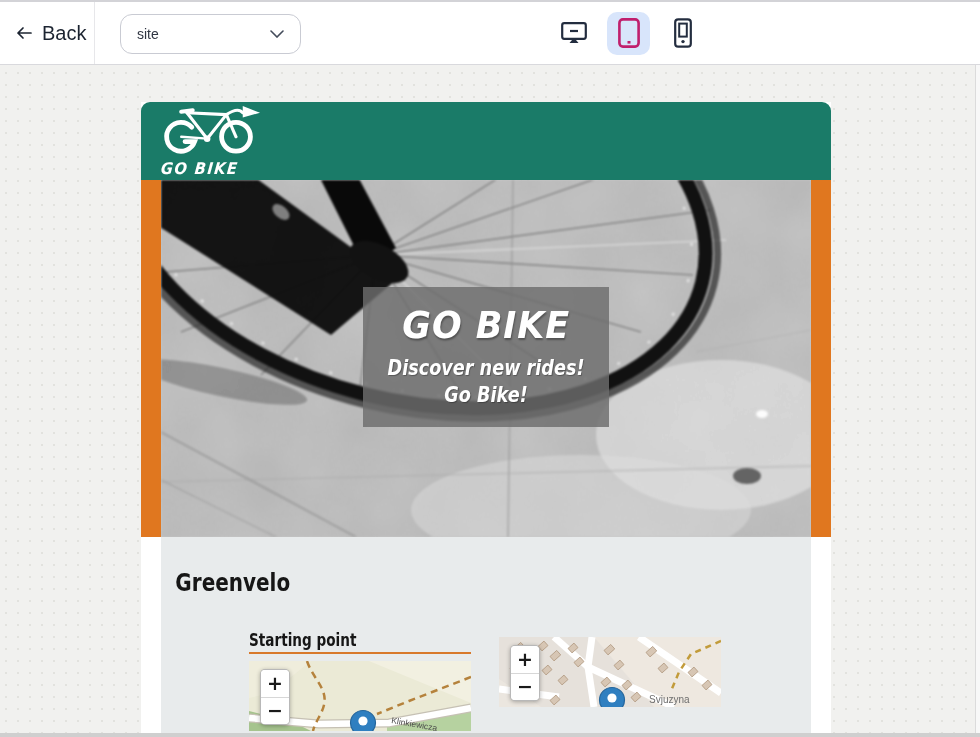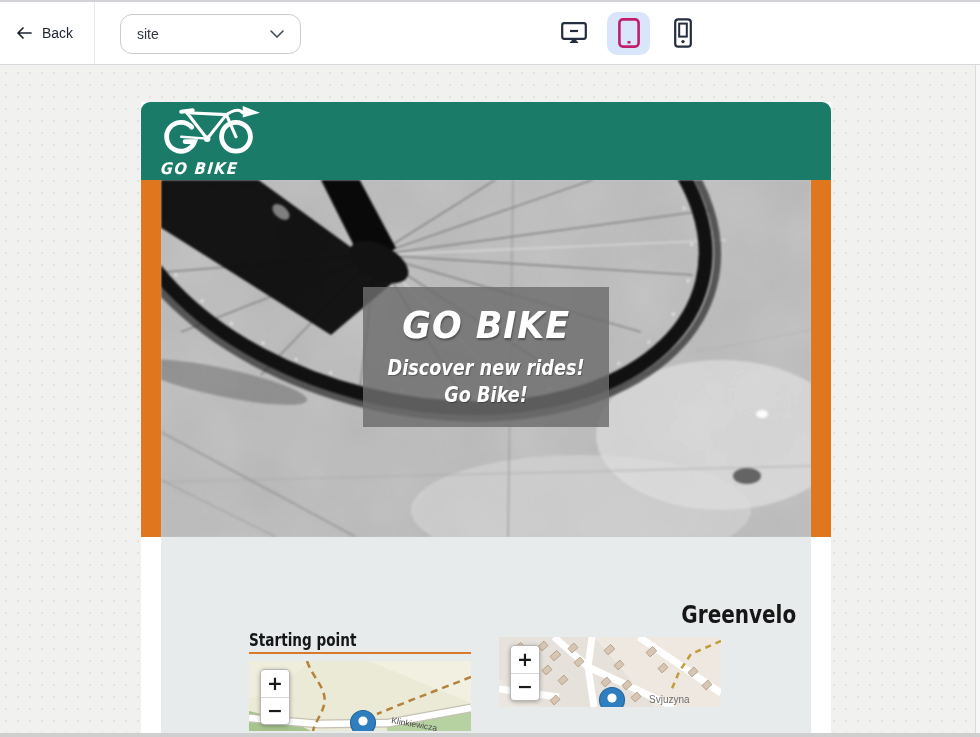--- a/index.html
+++ b/index.html
@@ -3,21 +3,21 @@
 <meta charset="utf-8">
 <style>
   * { margin:0; padding:0; box-sizing:border-box; }
   html,body { width:980px; height:737px; overflow:hidden; }
   body { position:relative; font-family:"Liberation Sans",sans-serif; background:#f1f1ef; }
 
   
   .topbar { position:absolute; left:0; top:0; width:980px; height:65px; background:#fff;
             border-top:2px solid #d3d3d7; border-bottom:1px solid #d9d9dd; z-index:5; }
   .back-btn { position:absolute; left:16px; top:0; height:62px; display:flex; align-items:center;
-              gap:10px; cursor:pointer; color:#1c2431; font-size:14px; }
+              gap:10px; cursor:pointer; color:#1c2431; font-size:20px; }
   .topbar-divider { position:absolute; left:94px; top:0; bottom:0; width:1px; background:#e7e7ea; }
   .page-dropdown { position:absolute; left:120px; top:12px; width:181px; height:40px;
                    border:1px solid #c9cbd3; border-radius:12px; background:#fff; cursor:pointer;
                    display:flex; align-items:center; justify-content:space-between;
                    padding:0 16px; font-size:14px; color:#2f3542; }
   .device-switcher { position:absolute; left:552px; top:0; height:62px; display:flex;
                      align-items:center; gap:11px; }
   .device-btn { width:44px; height:44px; border:none; background:transparent; border-radius:10px;
                 display:flex; align-items:center; justify-content:center; cursor:pointer; }
   .device-btn.selected { background:#d8e5fb; width:43px; height:43px; }
@@ -48,21 +48,21 @@
                   background:rgba(108,108,108,.82); text-align:center; color:#fff; }
   .hero-title { display:inline-block; margin-top:16px; font-family:"DejaVu Sans",sans-serif;
                 font-size:38px; font-weight:bold; font-style:italic; letter-spacing:1px;
                 transform:scaleX(.92); transform-origin:50% 50%; white-space:nowrap;
                 text-shadow:1px 2px 2px rgba(0,0,0,.35); }
   .hero-sub { margin-top:8px; font-family:"DejaVu Sans",sans-serif; font-size:21px; font-weight:bold;
               font-style:italic; line-height:27px; transform:scaleX(.84); transform-origin:50% 50%;
               text-shadow:1px 1px 1px rgba(0,0,0,.3); white-space:nowrap; }
 
   .trail-section { position:absolute; left:20px; top:435px; width:650px; height:196px; background:#e8ebec; }
-  .section-heading { text-align:right; padding-top:31px; color:#161616;margin-top:32px; }
+  .section-heading { text-align:left; padding-top:31px; color:#161616; }
   .cond-c { display:inline-block; font-family:"DejaVu Sans",sans-serif; font-weight:bold; font-size:25px;
             transform:scaleX(.8); transform-origin:50% 50%; white-space:nowrap; }
   .columns { position:absolute; left:88px; top:93px; display:flex; gap:28px; }
   .col { width:222px; }
   .col-heading { border-bottom:2px solid #d8792b; padding-bottom:4px; height:24px; color:#161616; }
   .cond-l { display:inline-block; font-family:"DejaVu Sans",sans-serif; font-weight:bold; font-size:17px;
             transform:scaleX(.8); transform-origin:0 50%; white-space:nowrap; }
   .map { margin-top:7px; position:relative; width:222px; height:70px; overflow:hidden;
          background:#eae8d8; cursor:pointer; }
   .zoomctl { position:absolute; left:11px; top:8px; width:30px; height:56px; background:#fff;

